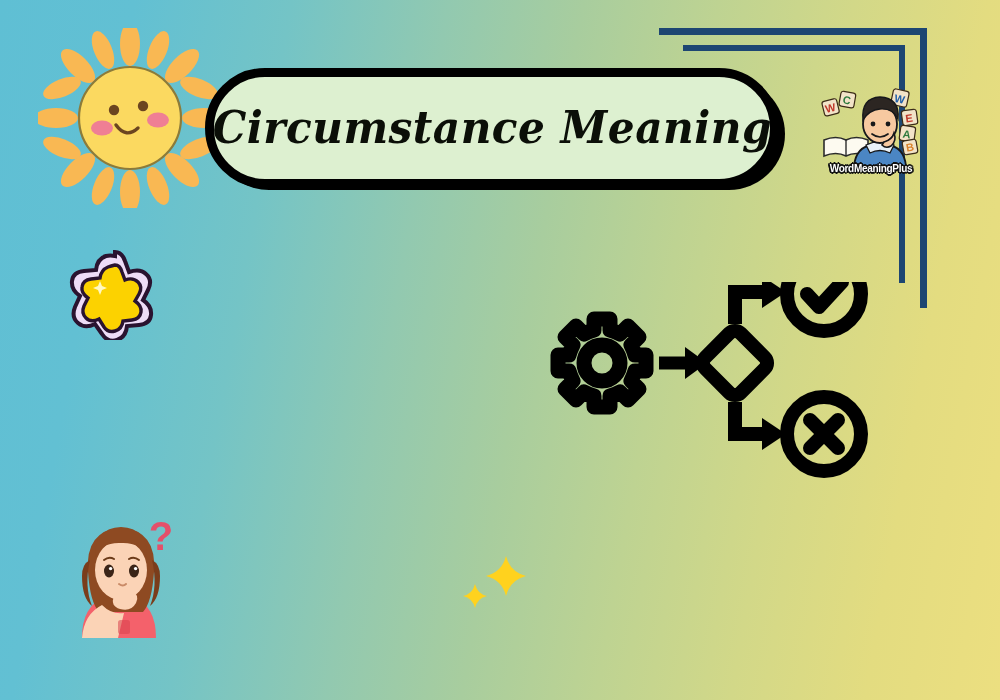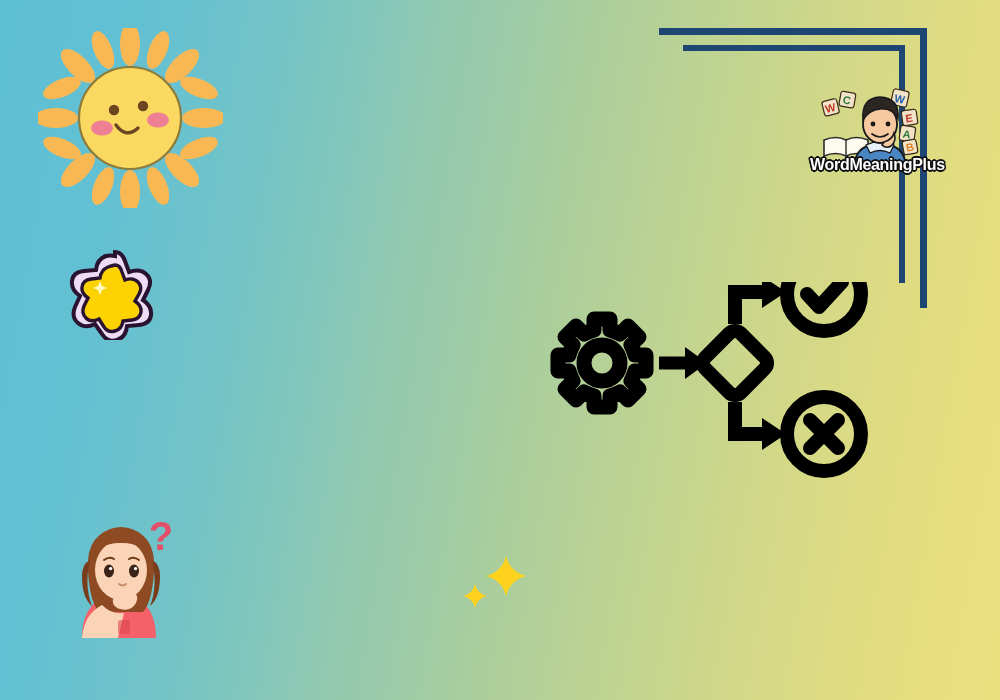--- a/index.html
+++ b/index.html
@@ -47,21 +47,21 @@
     font-style:italic;font-weight:700;
     font-size:44px;letter-spacing:.5px;color:#0b0f08;
     white-space:nowrap;line-height:1;
     transform:scaleX(.96);
   }
 
   
   #brand-logo{position:absolute;left:810px;top:82px;width:122px;height:94px;}
   #brand-name{
     position:absolute;left:0;bottom:2px;width:122px;text-align:center;
-    font-size:16px;font-weight:700;color:#fff;letter-spacing:-.3px;
+    font-size:10px;font-weight:700;color:#fff;letter-spacing:-.3px;
     text-shadow:
       -1.4px -1.4px 0 #111, 1.4px -1.4px 0 #111,
       -1.4px  1.4px 0 #111, 1.4px  1.4px 0 #111,
        0 -1.6px 0 #111, 0 1.6px 0 #111,
       -1.6px 0 0 #111, 1.6px 0 0 #111;
   }
 
   
   #word-card-wrap{position:absolute;left:88px;top:272px;width:412px;height:282px;}
   #word-card-shadow{
@@ -130,20 +130,26 @@
       <ellipse cx="161" cy="120" rx="20" ry="9" transform="rotate(-22 161 120)"></ellipse>
     </g>
     <circle cx="92" cy="90" r="51" fill="#fbd960" stroke="#8c7b3a" stroke-width="2.2"></circle>
     <circle cx="76" cy="82" r="5.2" fill="#6b4520"></circle>
     <circle cx="105" cy="78" r="5.2" fill="#6b4520"></circle>
     <ellipse cx="64" cy="100" rx="11" ry="7.5" fill="#ec6f9e" opacity=".85"></ellipse>
     <ellipse cx="120" cy="92" rx="11" ry="7.5" fill="#ec6f9e" opacity=".85"></ellipse>
     <path d="M78 97 q10 14 22 3" fill="none" stroke="#6b4520" stroke-width="3.4" stroke-linecap="round"></path>
   </svg>
 
+  <div id="title-pill-wrap">
+    <div id="title-pill-shadow"></div>
+    <div id="title-pill">
+      <span id="title-text">Circumstance Meaning</span>
+    </div>
+  </div>
 
   <div id="brand-logo">
     <svg viewBox="0 0 122 94" width="122" height="94">
 
       <g font-family="Liberation Sans, sans-serif" font-weight="700" font-size="11" text-anchor="middle">
         <rect x="13" y="18" width="15" height="15" rx="2.5" fill="#f2e3c8" stroke="#3a2a16" stroke-width="1.2" transform="rotate(-14 20 25)"></rect>
         <text x="20" y="30" fill="#c0392b" transform="rotate(-14 20 25)">W</text>
         <rect x="30" y="10" width="15" height="15" rx="2.5" fill="#f2e3c8" stroke="#3a2a16" stroke-width="1.2" transform="rotate(10 37 17)"></rect>
         <text x="37" y="22" fill="#2d7a3e" transform="rotate(10 37 17)">C</text>
         <rect x="82" y="8" width="16" height="16" rx="2.5" fill="#f2e3c8" stroke="#3a2a16" stroke-width="1.2" transform="rotate(12 90 16)"></rect>

